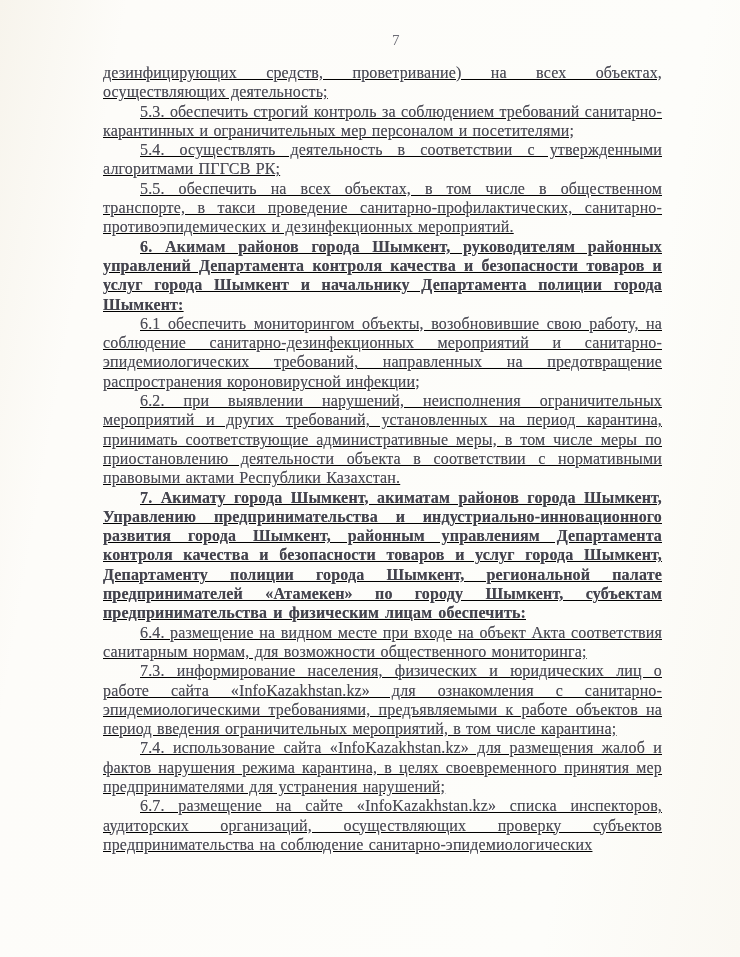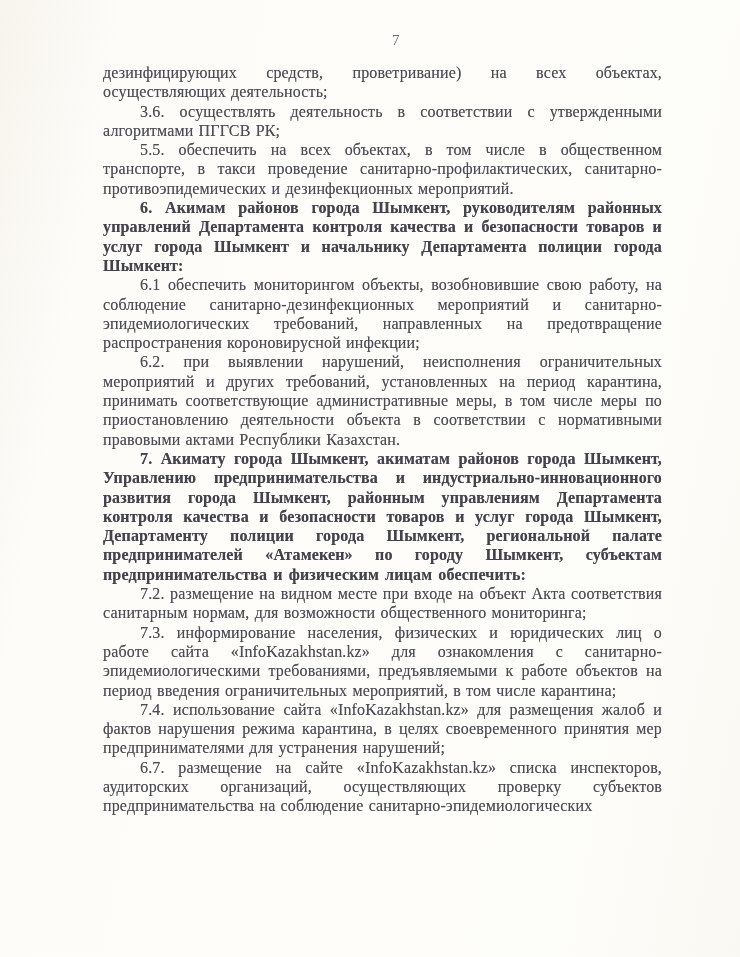--- a/index.html
+++ b/index.html
@@ -26,20 +26,21 @@
     left: 392px;
     font-size: 15px;
     color: #6d6d76;
     letter-spacing: 0.5px;
   }
   .content {
     position: absolute;
     left: 103px;
     top: 63px;
     width: 559px;
+    text-decoration: underline;
   }
   p.para {
     margin: 0;
     padding: 0;
     text-indent: 37px;
     text-align: justify;
     font-size: 16px;
     line-height: 19.3px;
     color: #4c4c56;
     letter-spacing: 0.15px;
@@ -57,24 +58,25 @@
   }
 </style>
 </head>
 <body>
 
 <div class="page">
   <div class="page-number">7</div>
 
   <div class="content">
     <p class="para noindent">дезинфицирующих средств, проветривание) на всех объектах, осуществляющих деятельность;</p>
-    <p class="para">3.6. осуществлять деятельность в соответствии с утвержденными алгоритмами ПГГСВ РК;</p>
+    <p class="para">5.3. обеспечить строгий контроль за соблюдением требований санитарно-карантинных и ограничительных мер персоналом и посетителями;</p>
+    <p class="para">5.4. осуществлять деятельность в соответствии с утвержденными алгоритмами ПГГСВ РК;</p>
     <p class="para">5.5. обеспечить на всех объектах, в том числе в общественном транспорте, в такси проведение санитарно-профилактических, санитарно-противоэпидемических и дезинфекционных мероприятий.</p>
     <p class="para bold">6. Акимам районов города Шымкент, руководителям районных управлений Департамента контроля качества и безопасности товаров и услуг города Шымкент и начальнику Департамента полиции города Шымкент:</p>
     <p class="para">6.1  обеспечить мониторингом объекты, возобновившие свою работу, на соблюдение санитарно-дезинфекционных мероприятий и санитарно-эпидемиологических требований, направленных на предотвращение распространения короновирусной инфекции;</p>
     <p class="para">6.2. при выявлении нарушений, неисполнения ограничительных мероприятий и других требований, установленных на период карантина, принимать соответствующие административные меры, в том числе меры по приостановлению деятельности объекта в соответствии с нормативными правовыми актами Республики Казахстан.</p>
     <p class="para bold">7. Акимату города Шымкент, акиматам районов города Шымкент, Управлению предпринимательства и индустриально-инновационного развития города Шымкент, районным управлениям Департамента контроля качества и безопасности товаров и услуг города Шымкент, Департаменту полиции города Шымкент, региональной палате предпринимателей «Атамекен» по городу Шымкент, субъектам предпринимательства и физическим лицам обеспечить:</p>
-    <p class="para">7.2.  размещение на видном месте при входе на объект Акта соответствия санитарным нормам, для возможности общественного мониторинга;</p>
+    <p class="para">6.4.  размещение на видном месте при входе на объект Акта соответствия санитарным нормам, для возможности общественного мониторинга;</p>
     <p class="para">7.3.  информирование населения, физических и юридических лиц о работе сайта «InfoKazakhstan.kz» для ознакомления с санитарно-эпидемиологическими требованиями, предъявляемыми к работе объектов на период введения ограничительных мероприятий, в том числе карантина;</p>
     <p class="para">7.4.  использование сайта «InfoKazakhstan.kz» для размещения жалоб и фактов нарушения режима карантина, в целях своевременного принятия мер предпринимателями для устранения нарушений;</p>
     <p class="para">6.7.  размещение на сайте «InfoKazakhstan.kz» списка инспекторов, аудиторских организаций, осуществляющих проверку субъектов предпринимательства на соблюдение санитарно-эпидемиологических</p>
   </div>
 </div>
 
 </body></html>

